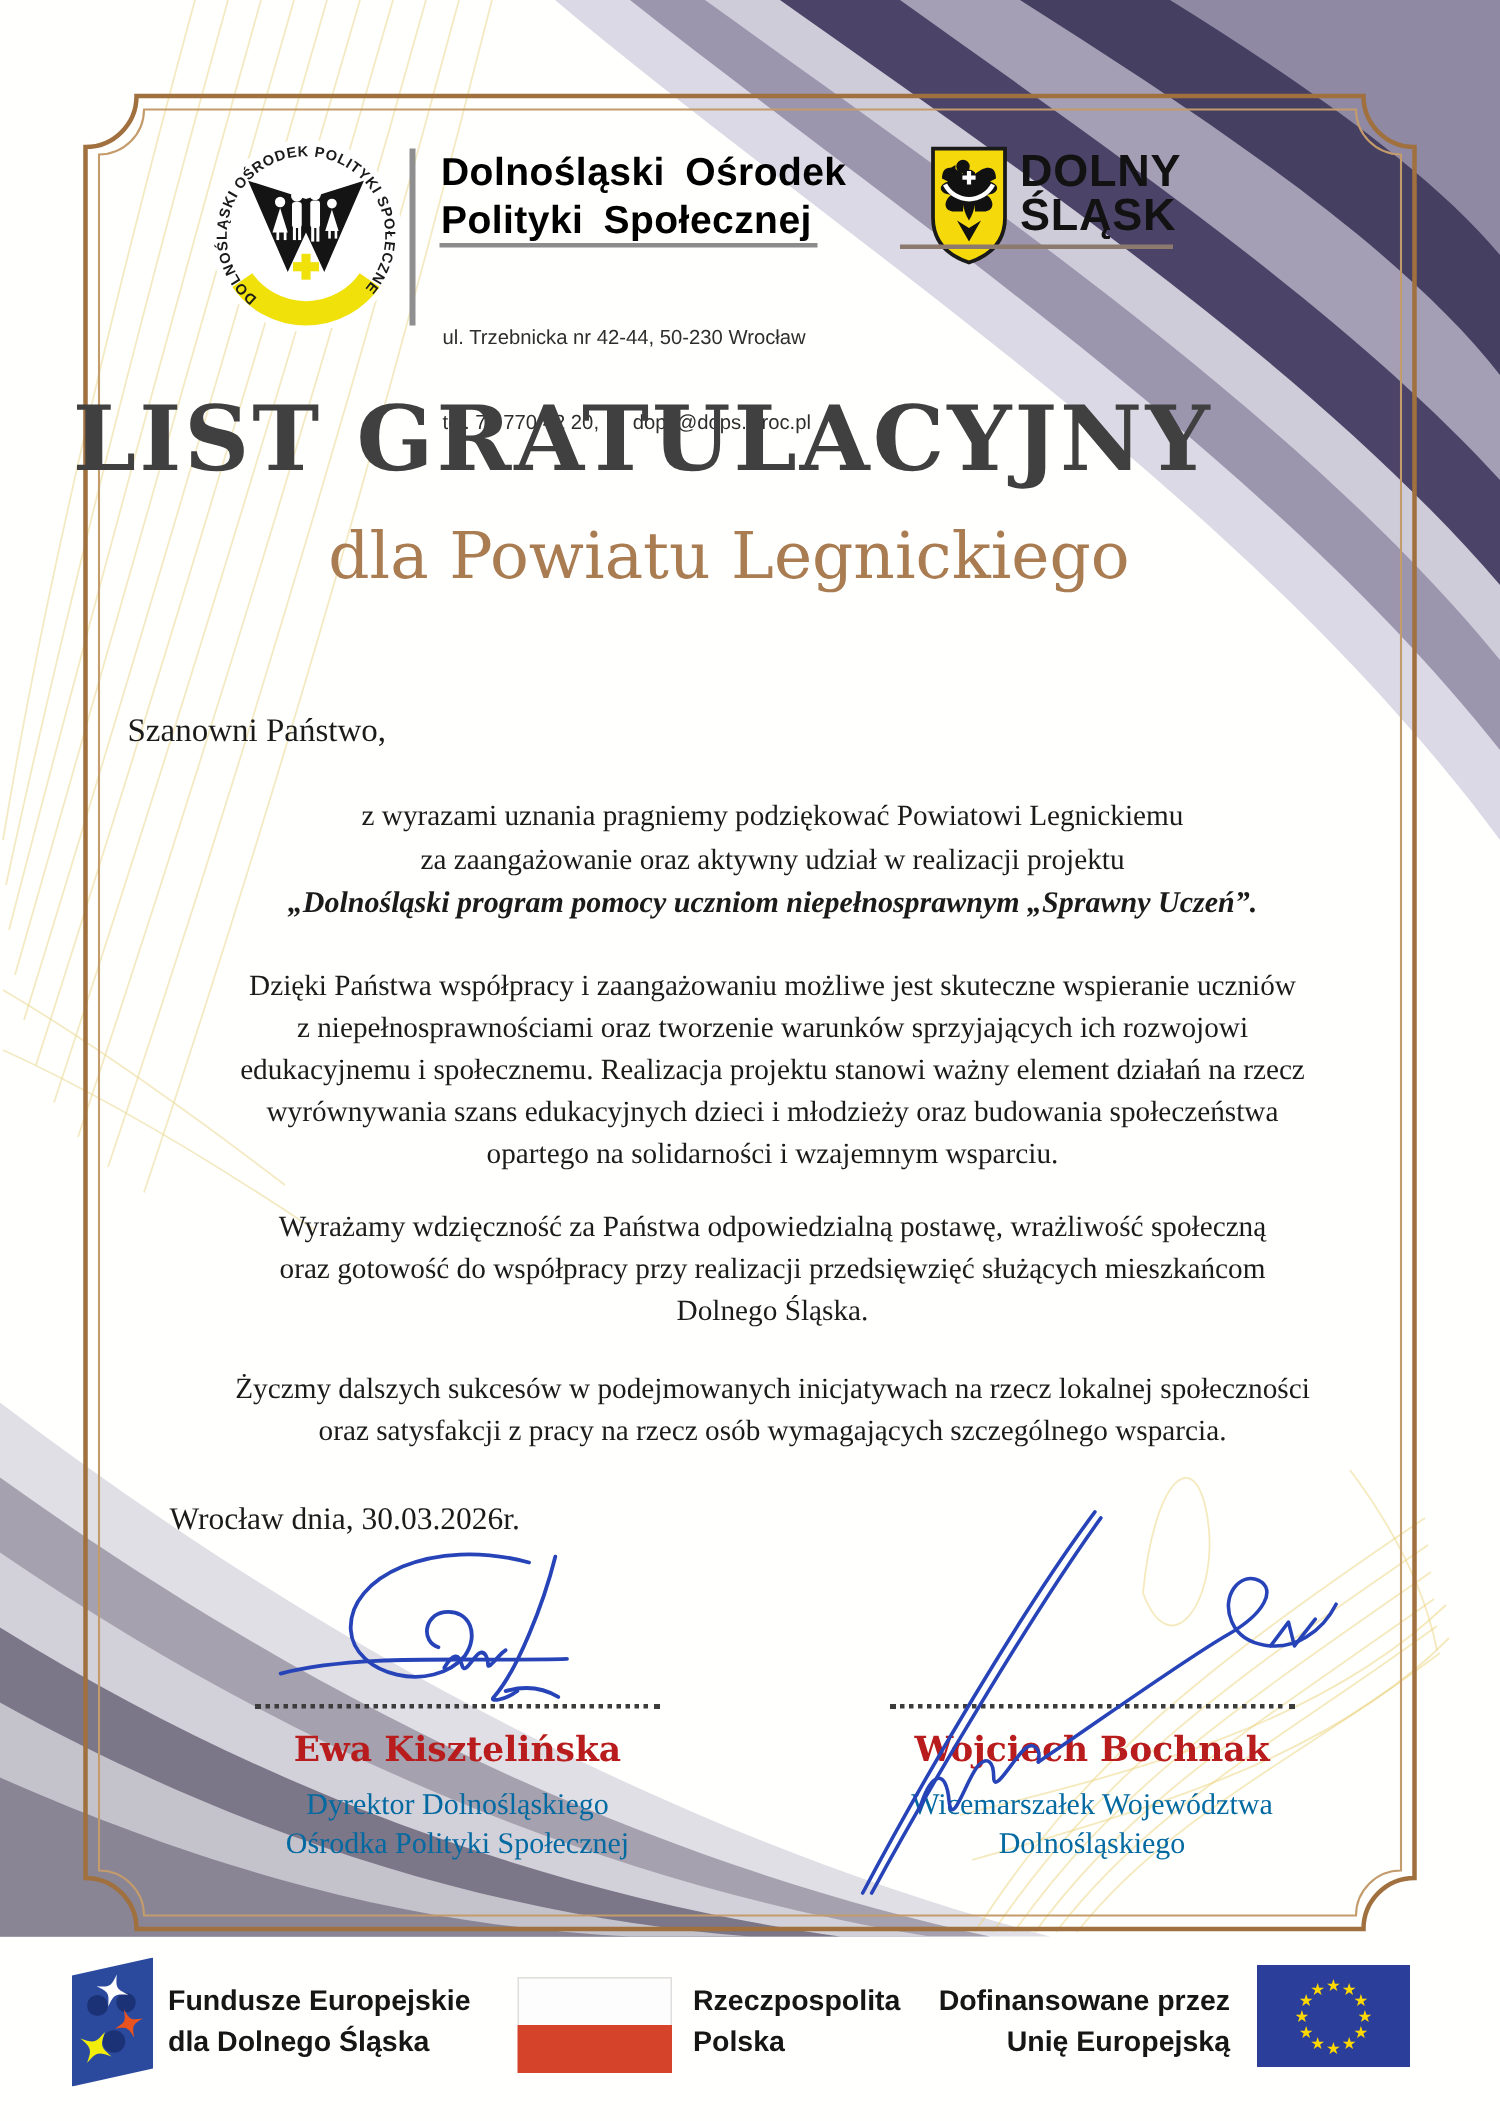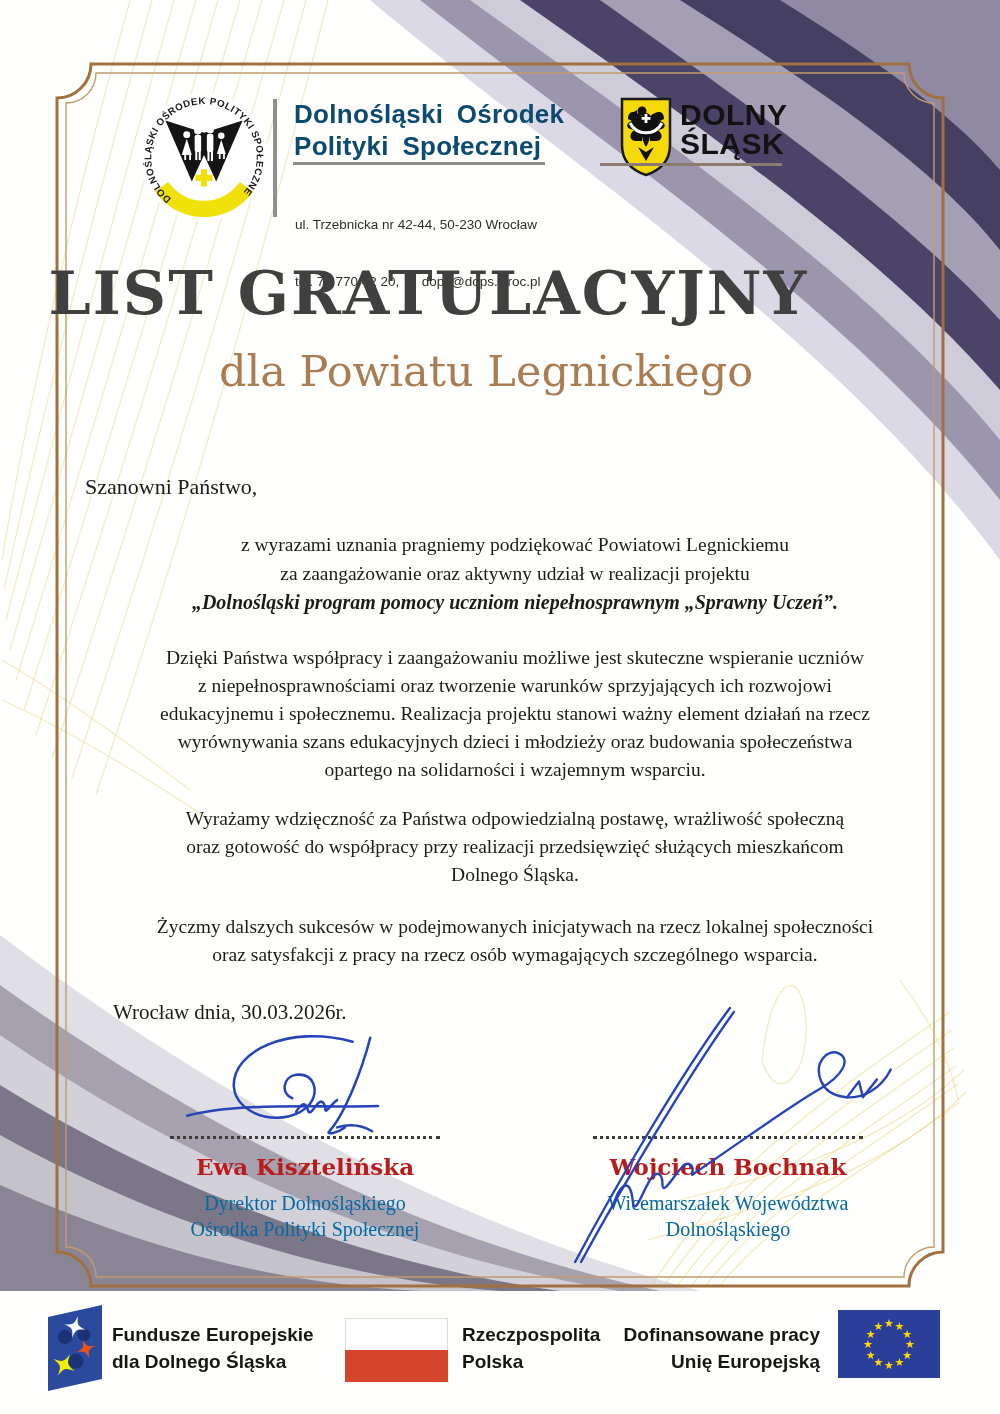--- a/index.html
+++ b/index.html
@@ -7,21 +7,21 @@
         font-family:"Liberation Serif", serif;color:#1b1b1b;}
   .abs{position:absolute;}
   svg{display:block;}
   
   #deco-layer{left:0;top:0;z-index:0;}
   #frame-layer{left:0;top:0;z-index:1;pointer-events:none;}
   .content{z-index:2;}
   .ink{z-index:3;}
   
   .orgname{left:294px;top:98px;font-family:"Liberation Sans",sans-serif;font-weight:700;
-           font-size:26px;line-height:32px;color:#0c4a6e;letter-spacing:.3px;word-spacing:6px;}
+           font-size:26px;line-height:32px;color:#000000;letter-spacing:.3px;word-spacing:6px;}
   .hdiv-v{left:273px;top:99px;width:4px;height:118px;background:#8f8f8f;}
   .hline-gray{left:293px;top:162px;width:252px;height:3px;background:#8c8c8c;}
   .address{left:295px;top:177px;font-family:"Liberation Sans",sans-serif;font-size:13.5px;
            line-height:19px;color:#2e2e2e;white-space:pre;}
   .regionname{left:680px;top:100px;font-family:"Liberation Sans",sans-serif;font-weight:700;
               font-size:30px;line-height:29px;color:#121212;letter-spacing:.5px;}
   .hline-brown{left:600px;top:163px;width:182px;height:3px;background:#8d7a6e;}
   
   .title-main{left:0;top:258px;width:857px;text-align:center;font-family:"DejaVu Serif",serif;
               font-weight:700;font-size:60px;letter-spacing:2px;color:#404040;}
@@ -266,21 +266,21 @@
   <div class="abs content plflag">
     <div class="w"></div>
     <div class="r"></div>
   </div>
   <div class="abs content foot-text ft-poland">
     <div>Rzeczpospolita</div>
     <div>Polska</div>
   </div>
 
   <div class="abs content foot-text ft-cofund">
-    <div>Dofinansowane pracy</div>
+    <div>Dofinansowane przez</div>
     <div>Unię Europejską</div>
   </div>
 
   <svg class="abs content" style="left:838px;top:1310px;" width="102" height="68" viewBox="0 0 102 68">
     <rect x="0" y="0" width="102" height="68" fill="#2b3e99"></rect>
     <g fill="#ffd800" font-family="DejaVu Sans, sans-serif" font-size="11" text-anchor="middle">
       <text x="51" y="17">★</text>
         <text x="61.5" y="19.8">★</text>
         <text x="69.2" y="27.5">★</text>
       <text x="72" y="38">★</text>

